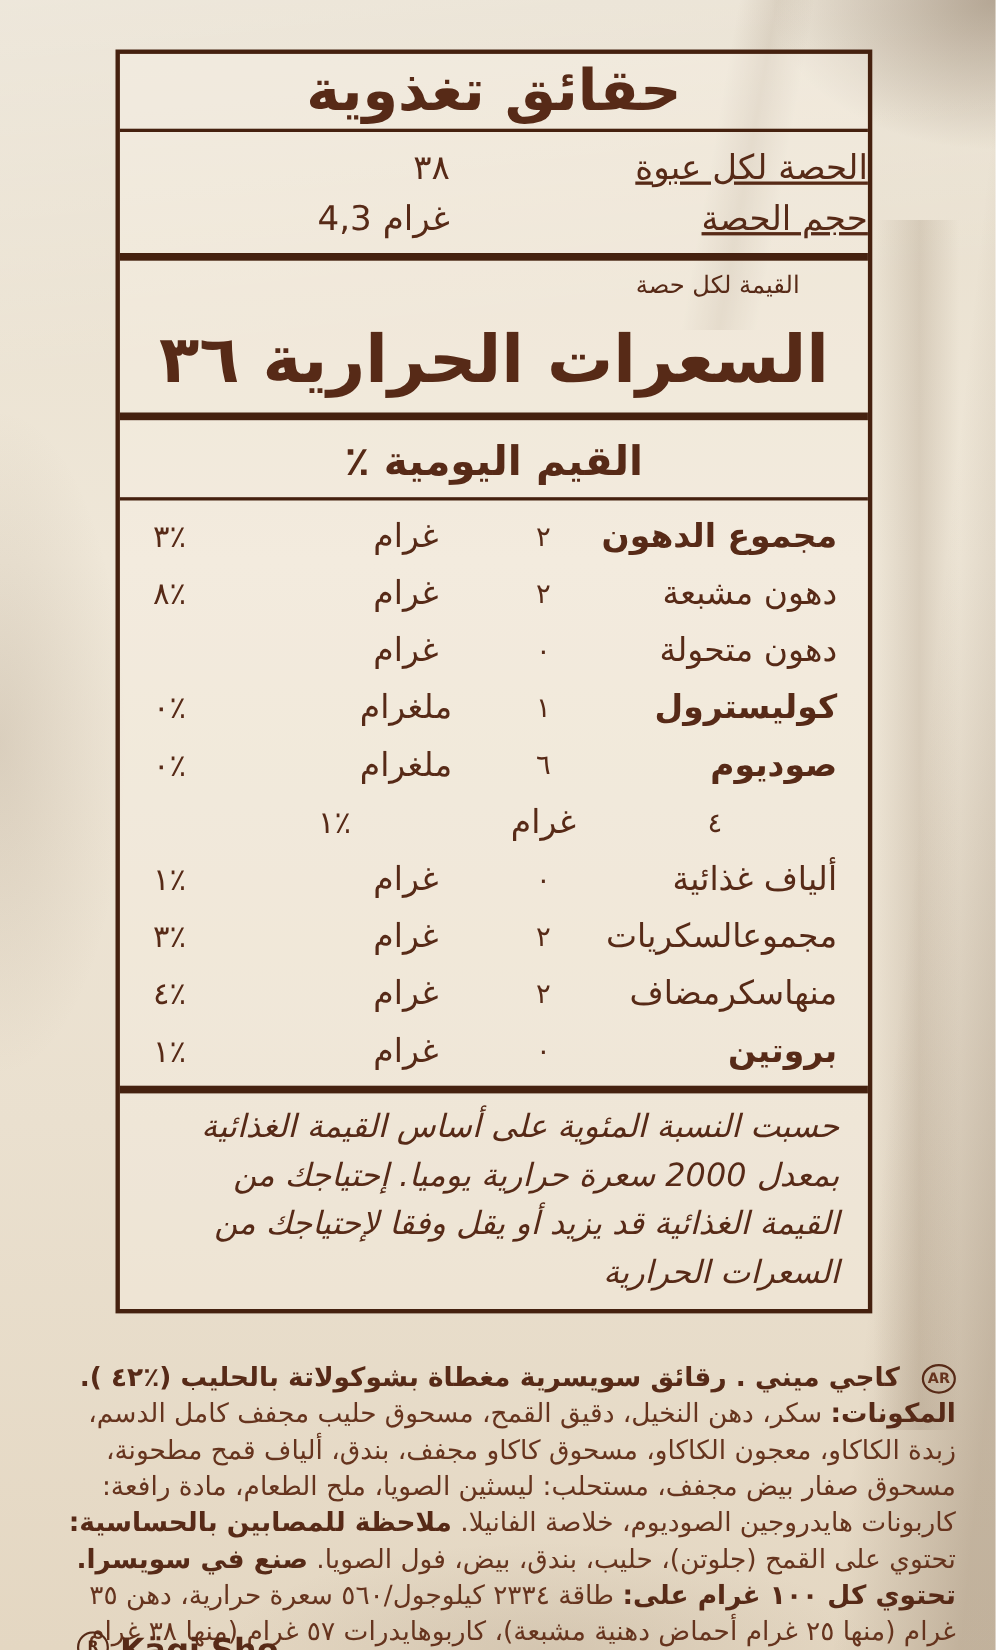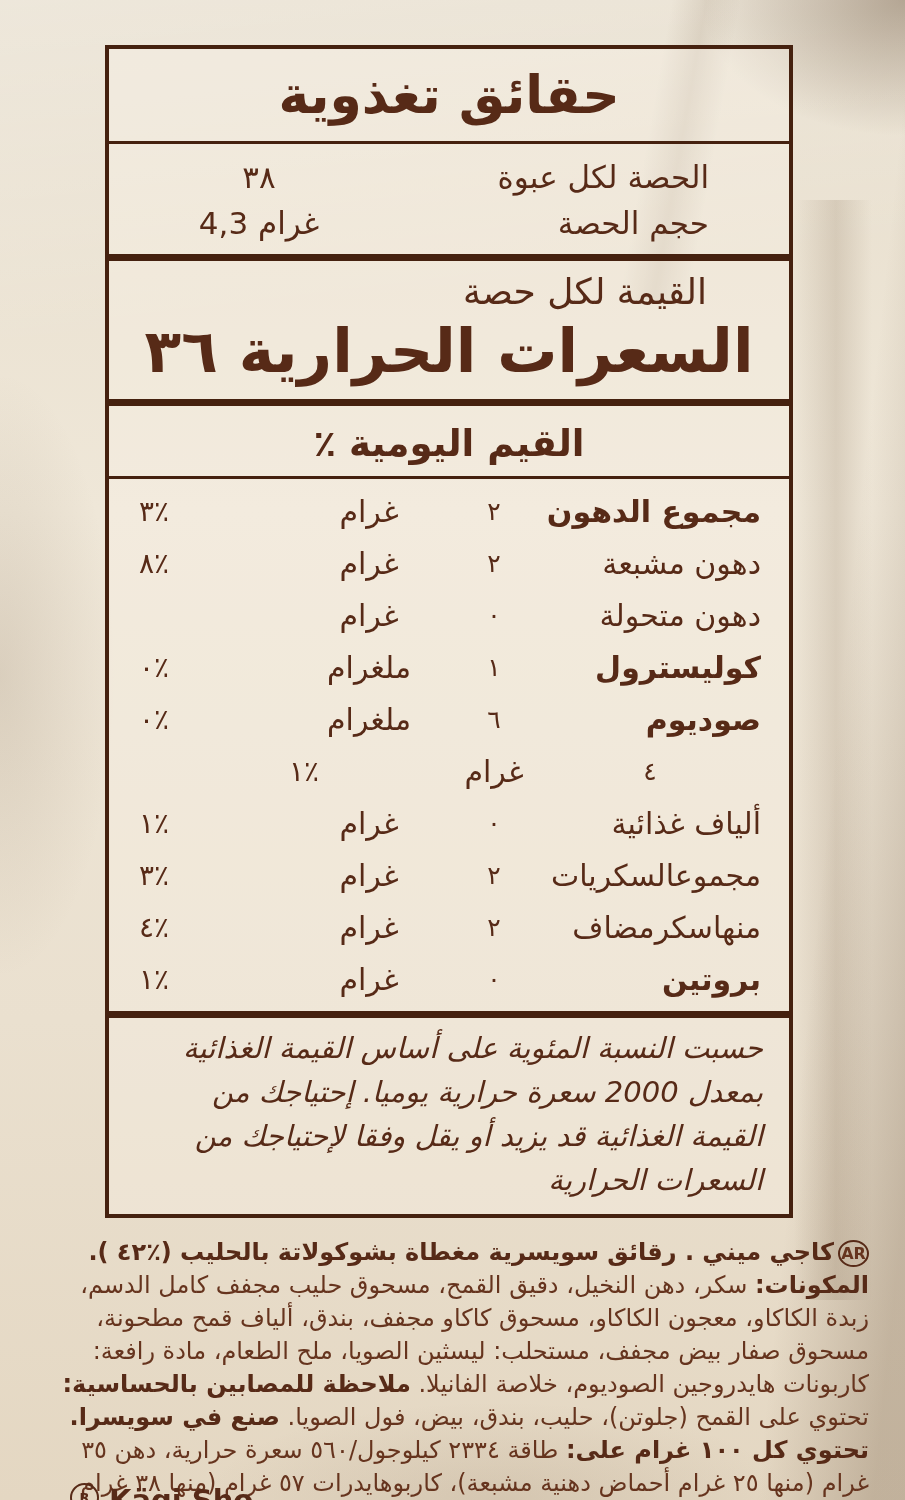--- a/index.html
+++ b/index.html
@@ -31,27 +31,27 @@
 
   
   .nt{
     position:absolute;left:105px;top:45px;width:680px;
     border:4px solid var(--bd);
     direction:rtl;
     background:rgba(252,246,235,.30);
   }
   .hr{border-top:3px solid var(--bd);height:0;}
   .hr.thick{border-top-width:7px;}
-  .sec-title{height:92px;display:flex;align-items:center;justify-content:center;
+  .sec-title{height:68px;display:flex;align-items:center;justify-content:center;
     font-size:52px;font-weight:bold;}
   .sec-serv{padding:10px 0 8px;}
   .srow{display:grid;grid-template-columns:1fr 300px;align-items:center;height:46px;font-size:31px;}
-  .srow .slabel{padding-right:80px;}
-  .srow .svalue{text-align:center;}
-  .sec-aps{font-size:36px;padding:10px 82px 0 0;height:36px;}
+  .srow .slabel{text-decoration:underline;}
+  .srow .svalue{}
+  .sec-aps{font-size:22px;padding:10px 62px 0 0;height:36px;}
   .sec-cal{font-size:60px;font-weight:bold;text-align:center;height:92px;line-height:88px;white-space:nowrap;}
   .sec-dvh{font-size:37px;font-weight:bold;text-align:center;height:70px;line-height:76px;}
   .nrows{padding:6px 0;}
   .nrow{display:grid;grid-template-columns:1fr 90px 160px 150px;align-items:center;
     height:52px;font-size:30px;padding:0 28px 0 30px;}
   .nrow.bold .n-name{font-weight:bold;}
   .n-amount{font-size:25px;text-align:center;}
   .n-unit{text-align:center;}
   .n-dv{direction:ltr;text-align:left;font-size:28px;justify-self:end;width:100%;}
   .sec-foot{font-size:29px;line-height:44px;padding:8px 26px 12px 26px;text-align:right;font-style:italic;}
@@ -60,21 +60,21 @@
   .ingredients{
     position:absolute;left:40px;right:36px;top:1236px;
     direction:rtl;text-align:right;
     font-size:24px;line-height:33px;margin:0;
     color:var(--ink-soft);
   }
   .ingredients .b{font-weight:bold;color:var(--ink);}
   .circle-mark{
     display:inline-flex;align-items:center;justify-content:center;
     width:27px;height:23px;border:2.5px solid var(--ink);border-radius:50%;
-    font-size:16px;font-weight:bold;vertical-align:middle;margin-left:4px;
+    font-size:13px;font-weight:bold;vertical-align:middle;margin-left:20px;
     letter-spacing:0;
   }
   
   .bottom-partial{
     position:absolute;left:70px;top:1483px;height:17px;width:640px;
     overflow:hidden;direction:ltr;
     font-size:29px;font-weight:bold;color:var(--ink);
     display:flex;align-items:flex-start;gap:10px;
   }
   .bottom-partial .circle-mark{margin:0;width:25px;height:25px;font-size:13px;flex:none;}

